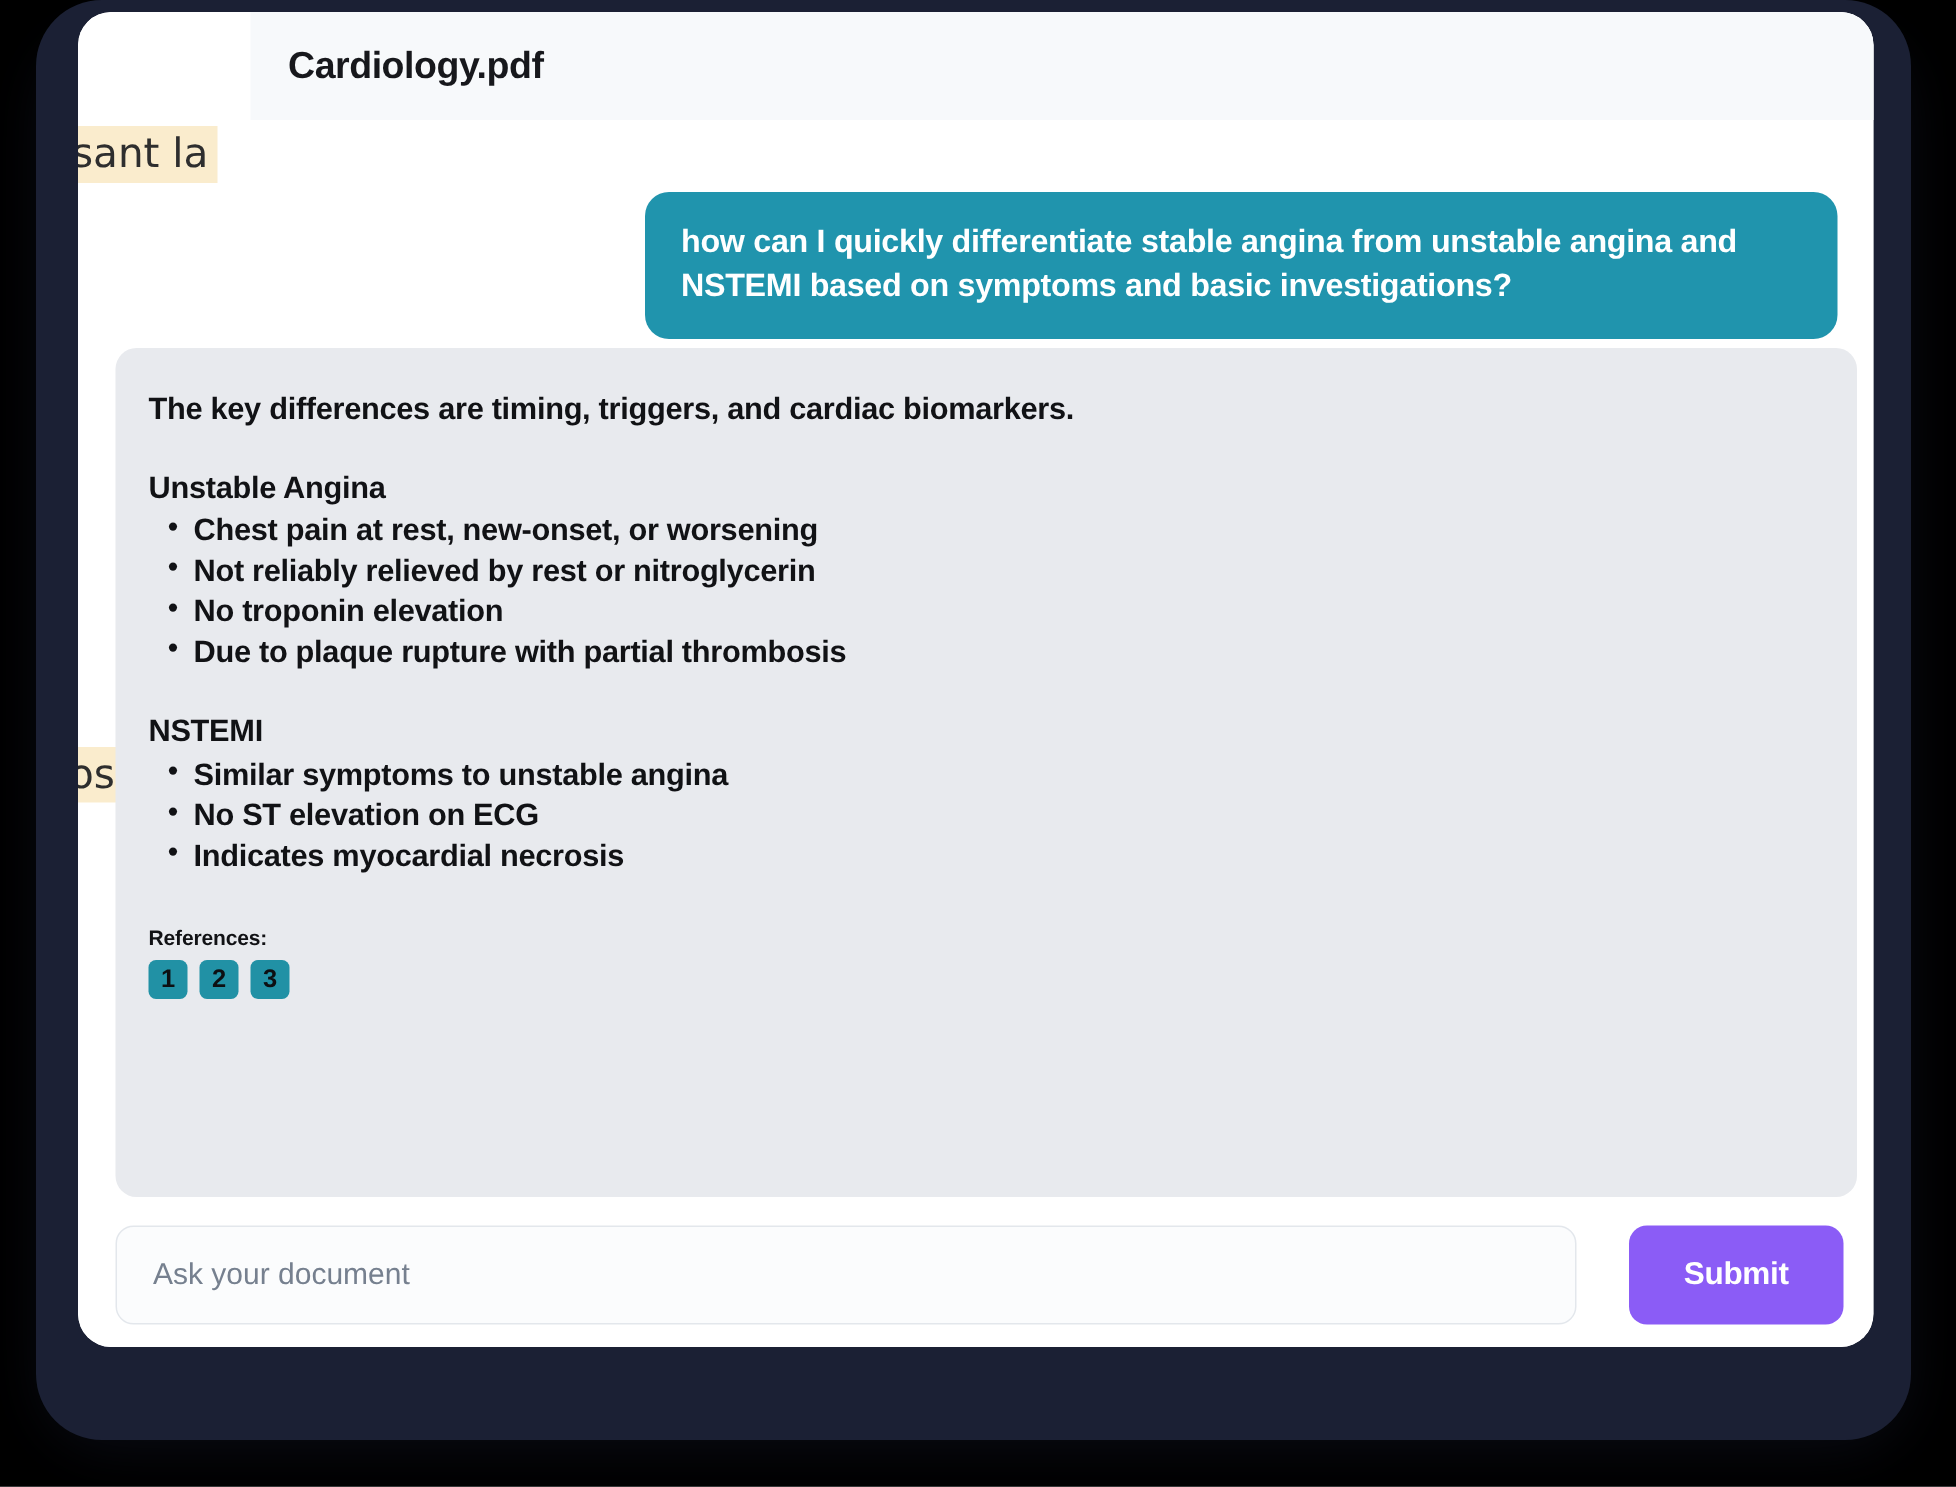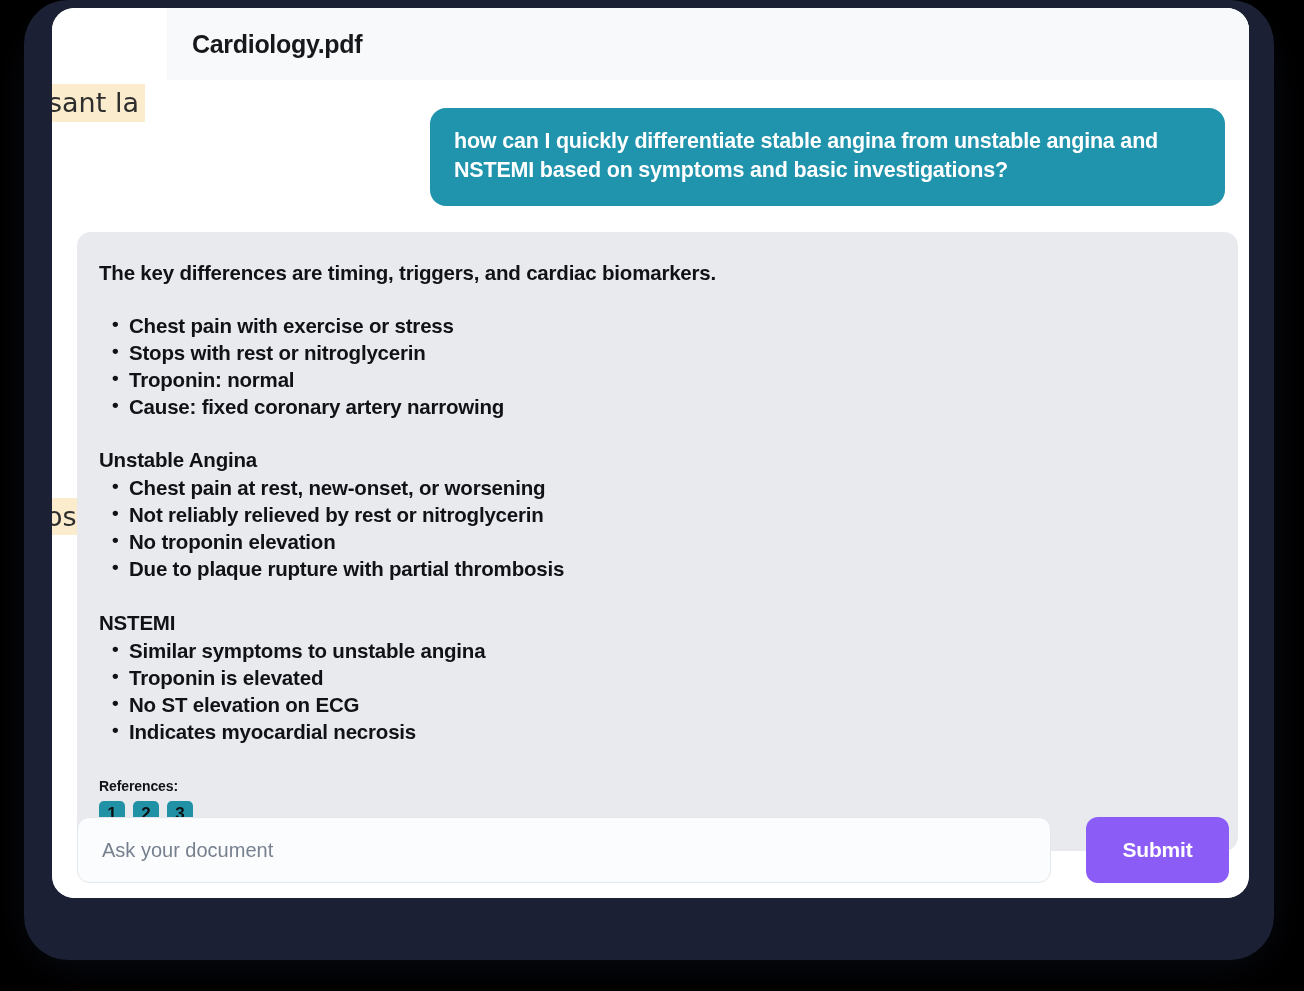--- a/index.html
+++ b/index.html
@@ -137,21 +137,21 @@
     left: 52px;
     top: 80px;
     width: 1197px;
     height: 730px;
   }
 
   
   .user-row {
     position: absolute;
     right: 24px;
-    top: 28px;
+    top: 48px;
     display: flex;
     justify-content: center;
   }
   .user-bubble {
     background: #2094ad;
     color: #ffffff;
     border-radius: 16px;
     padding: 19px 26px 21px 24px;
     max-width: 745px;
     font-size: 21.5px;
@@ -307,43 +307,36 @@
     <div class="user-row">
       <div class="user-bubble">how can I quickly differentiate stable angina from unstable angina and NSTEMI based on symptoms and basic investigations?</div>
     </div>
 
     <div class="assistant-bubble">
       <div class="ans-inner">
 
         <div class="ans-lead">The key differences are timing, triggers, and cardiac biomarkers.</div>
 
         <div class="ans-section">
-          <ul class="ans-list">
-            <li>Chest pain with exercise or stress</li>
-            <li>Stops with rest or nitroglycerin</li>
-            <li>Troponin: normal</li>
-            <li>Cause: fixed coronary artery narrowing</li>
-          </ul>
         </div>
 
         <div class="ans-section">
           <div class="ans-heading">Unstable Angina</div>
           <ul class="ans-list">
             <li>Chest pain at rest, new-onset, or worsening</li>
             <li>Not reliably relieved by rest or nitroglycerin</li>
             <li>No troponin elevation</li>
             <li>Due to plaque rupture with partial thrombosis</li>
           </ul>
         </div>
 
         <div class="ans-section">
           <div class="ans-heading">NSTEMI</div>
           <ul class="ans-list">
             <li>Similar symptoms to unstable angina</li>
-            <li>Troponin is elevated</li>
             <li>No ST elevation on ECG</li>
             <li>Indicates myocardial necrosis</li>
           </ul>
         </div>
 
         <div class="refs-block">
           <div class="refs-label">References:</div>
           <div class="refs-chips">
             <div class="ref-chip">1</div>
             <div class="ref-chip">2</div>

